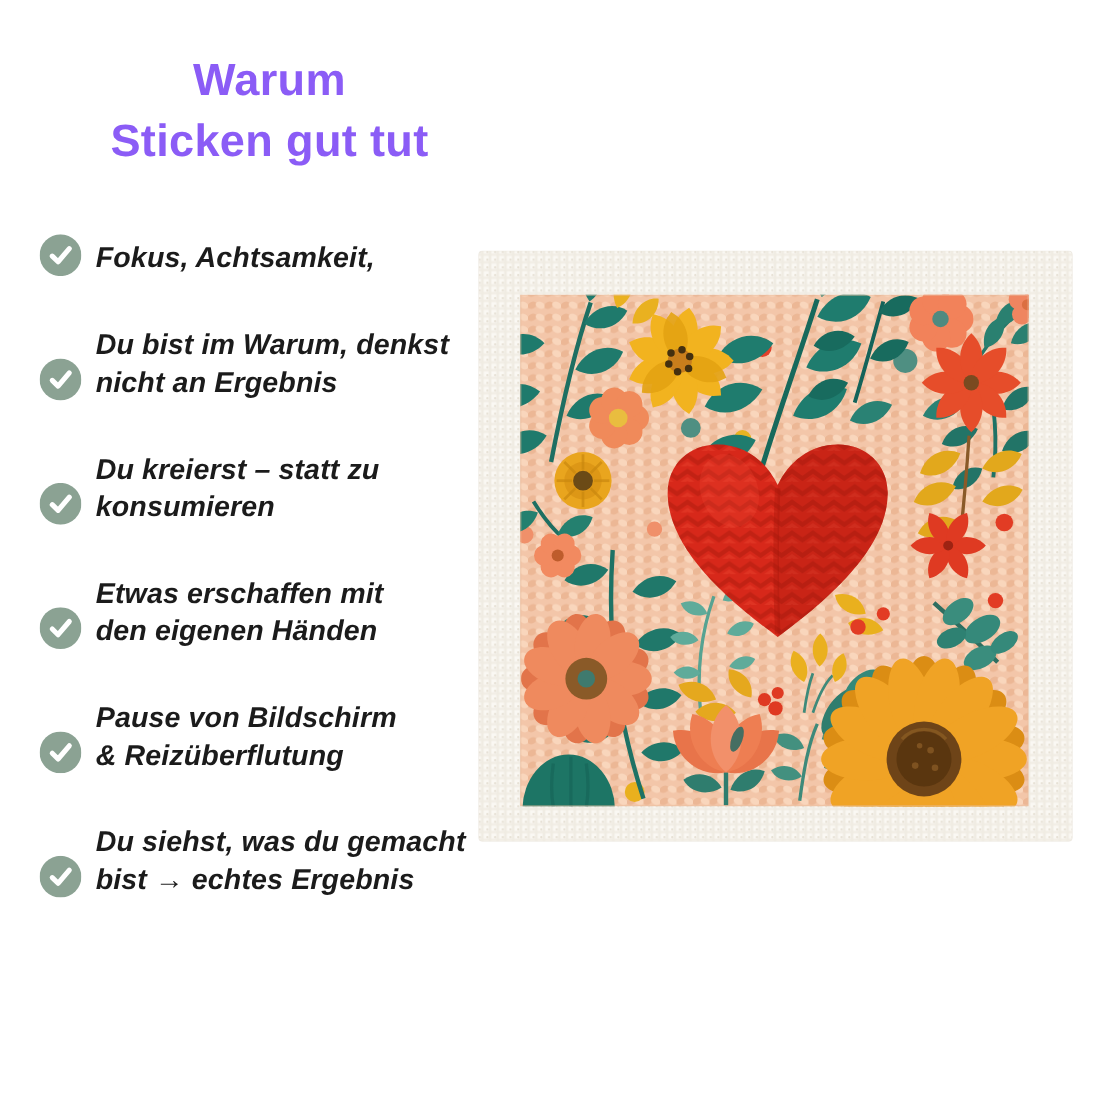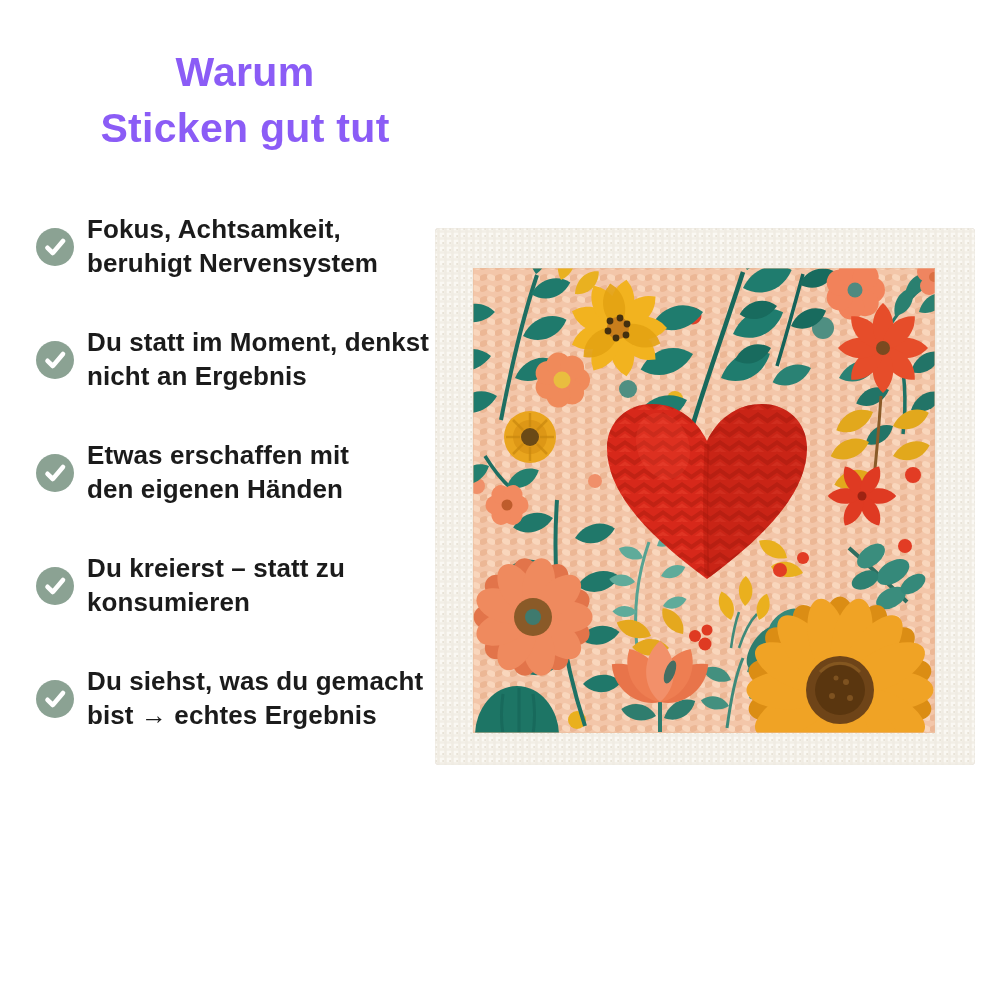--- a/index.html
+++ b/index.html
@@ -1,21 +1,21 @@
 <!DOCTYPE html>
 <html><head>
 <meta charset="utf-8">
 <style>
   html,body{margin:0;padding:0;background:#fff;}
   .canvas{position:relative;width:1000px;height:1000px;background:#ffffff;overflow:hidden;
           font-family:"Liberation Sans","DejaVu Sans",sans-serif;}
   .title{position:absolute;left:55px;top:44px;width:380px;text-align:center;
          font-weight:800;font-size:41px;line-height:56px;color:#8b5cf6;letter-spacing:.3px;}
   .benefits{position:absolute;left:36px;top:212px;width:410px;}
-  .item{display:flex;align-items:center;margin-bottom:45px;}
+  .item{display:flex;align-items:flex-end;margin-bottom:45px;font-style:italic;}
   .check{width:38px;height:38px;flex:0 0 38px;margin:1px 13px 0 0;}
   .lines{font-size:26px;line-height:34px;font-weight:600;color:#1b1b1b;letter-spacing:.1px;}
   .artwork{position:absolute;left:435px;top:228px;width:540px;height:537px;}
   .artwork svg{display:block;width:100%;height:100%;}
 </style>
 </head>
 <body>
 
 <div class="canvas">
 
@@ -26,57 +26,66 @@
 
   <div class="benefits">
 
     <div class="item">
       <svg class="check" viewBox="0 0 38 38">
         <circle cx="19" cy="19" r="19" fill="#8BA293"></circle>
         <path d="M11.5 19.8 L16.8 25 L27 13" fill="none" stroke="#FFFFFF" stroke-width="4.6" stroke-linecap="round" stroke-linejoin="round"></path>
       </svg>
       <div class="lines">
         <div>Fokus, Achtsamkeit,</div>
-        <div>beruhigt Nervensystem</div>
       </div>
     </div>
 
     <div class="item">
       <svg class="check" viewBox="0 0 38 38">
         <circle cx="19" cy="19" r="19" fill="#8BA293"></circle>
         <path d="M11.5 19.8 L16.8 25 L27 13" fill="none" stroke="#FFFFFF" stroke-width="4.6" stroke-linecap="round" stroke-linejoin="round"></path>
       </svg>
       <div class="lines">
-        <div>Du statt im Moment, denkst</div>
+        <div>Du bist im Warum, denkst</div>
         <div>nicht an Ergebnis</div>
+      </div>
+    </div>
+
+    <div class="item">
+      <svg class="check" viewBox="0 0 38 38">
+        <circle cx="19" cy="19" r="19" fill="#8BA293"></circle>
+        <path d="M11.5 19.8 L16.8 25 L27 13" fill="none" stroke="#FFFFFF" stroke-width="4.6" stroke-linecap="round" stroke-linejoin="round"></path>
+      </svg>
+      <div class="lines">
+        <div>Du kreierst – statt zu</div>
+        <div>konsumieren</div>
       </div>
     </div>
 
     <div class="item">
       <svg class="check" viewBox="0 0 38 38">
         <circle cx="19" cy="19" r="19" fill="#8BA293"></circle>
         <path d="M11.5 19.8 L16.8 25 L27 13" fill="none" stroke="#FFFFFF" stroke-width="4.6" stroke-linecap="round" stroke-linejoin="round"></path>
       </svg>
       <div class="lines">
         <div>Etwas erschaffen mit</div>
         <div>den eigenen Händen</div>
       </div>
     </div>
 
     <div class="item">
       <svg class="check" viewBox="0 0 38 38">
         <circle cx="19" cy="19" r="19" fill="#8BA293"></circle>
         <path d="M11.5 19.8 L16.8 25 L27 13" fill="none" stroke="#FFFFFF" stroke-width="4.6" stroke-linecap="round" stroke-linejoin="round"></path>
       </svg>
       <div class="lines">
-        <div>Du kreierst – statt zu</div>
-        <div>konsumieren</div>
+        <div>Pause von Bildschirm</div>
+        <div>&amp; Reizüberflutung</div>
       </div>
     </div>
-
 
     <div class="item">
       <svg class="check" viewBox="0 0 38 38">
         <circle cx="19" cy="19" r="19" fill="#8BA293"></circle>
         <path d="M11.5 19.8 L16.8 25 L27 13" fill="none" stroke="#FFFFFF" stroke-width="4.6" stroke-linecap="round" stroke-linejoin="round"></path>
       </svg>
       <div class="lines">
         <div>Du siehst, was du gemacht</div>
         <div>bist → echtes Ergebnis</div>
       </div>

